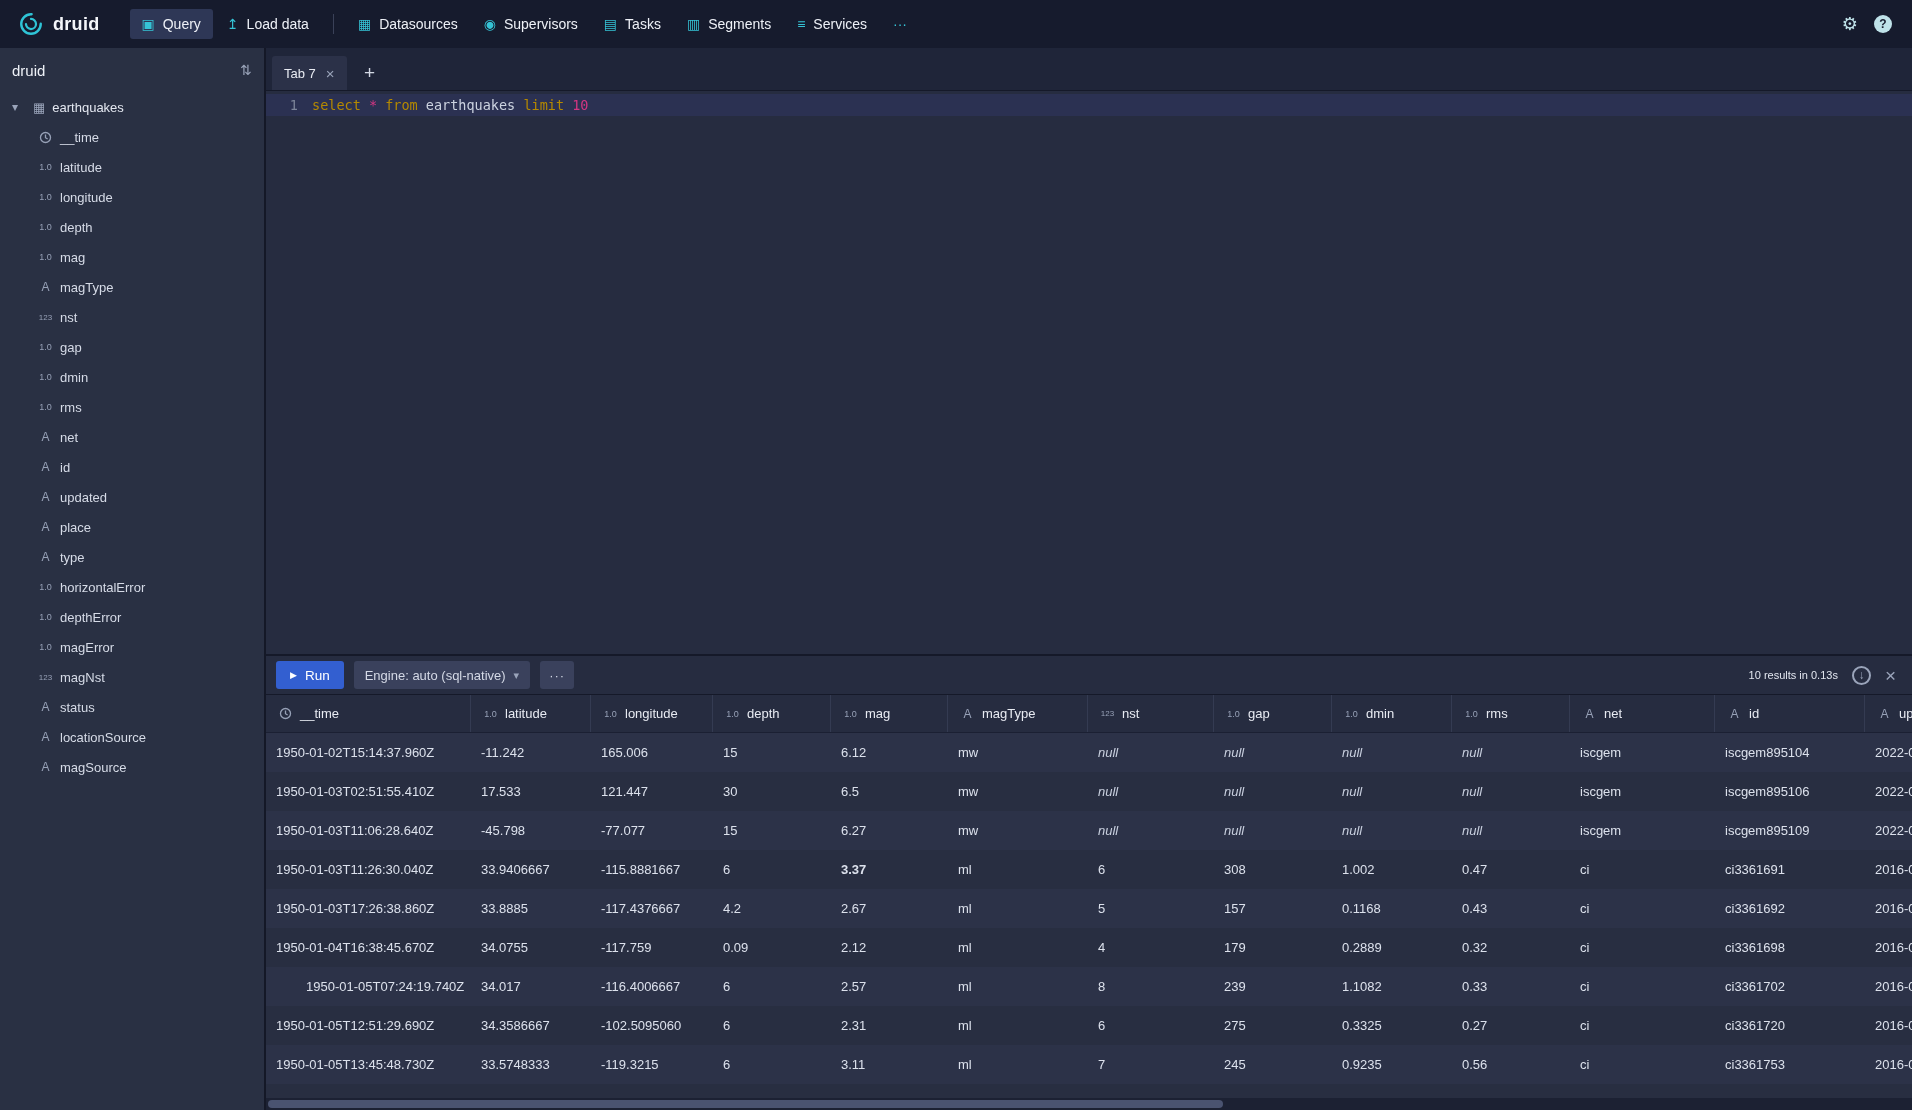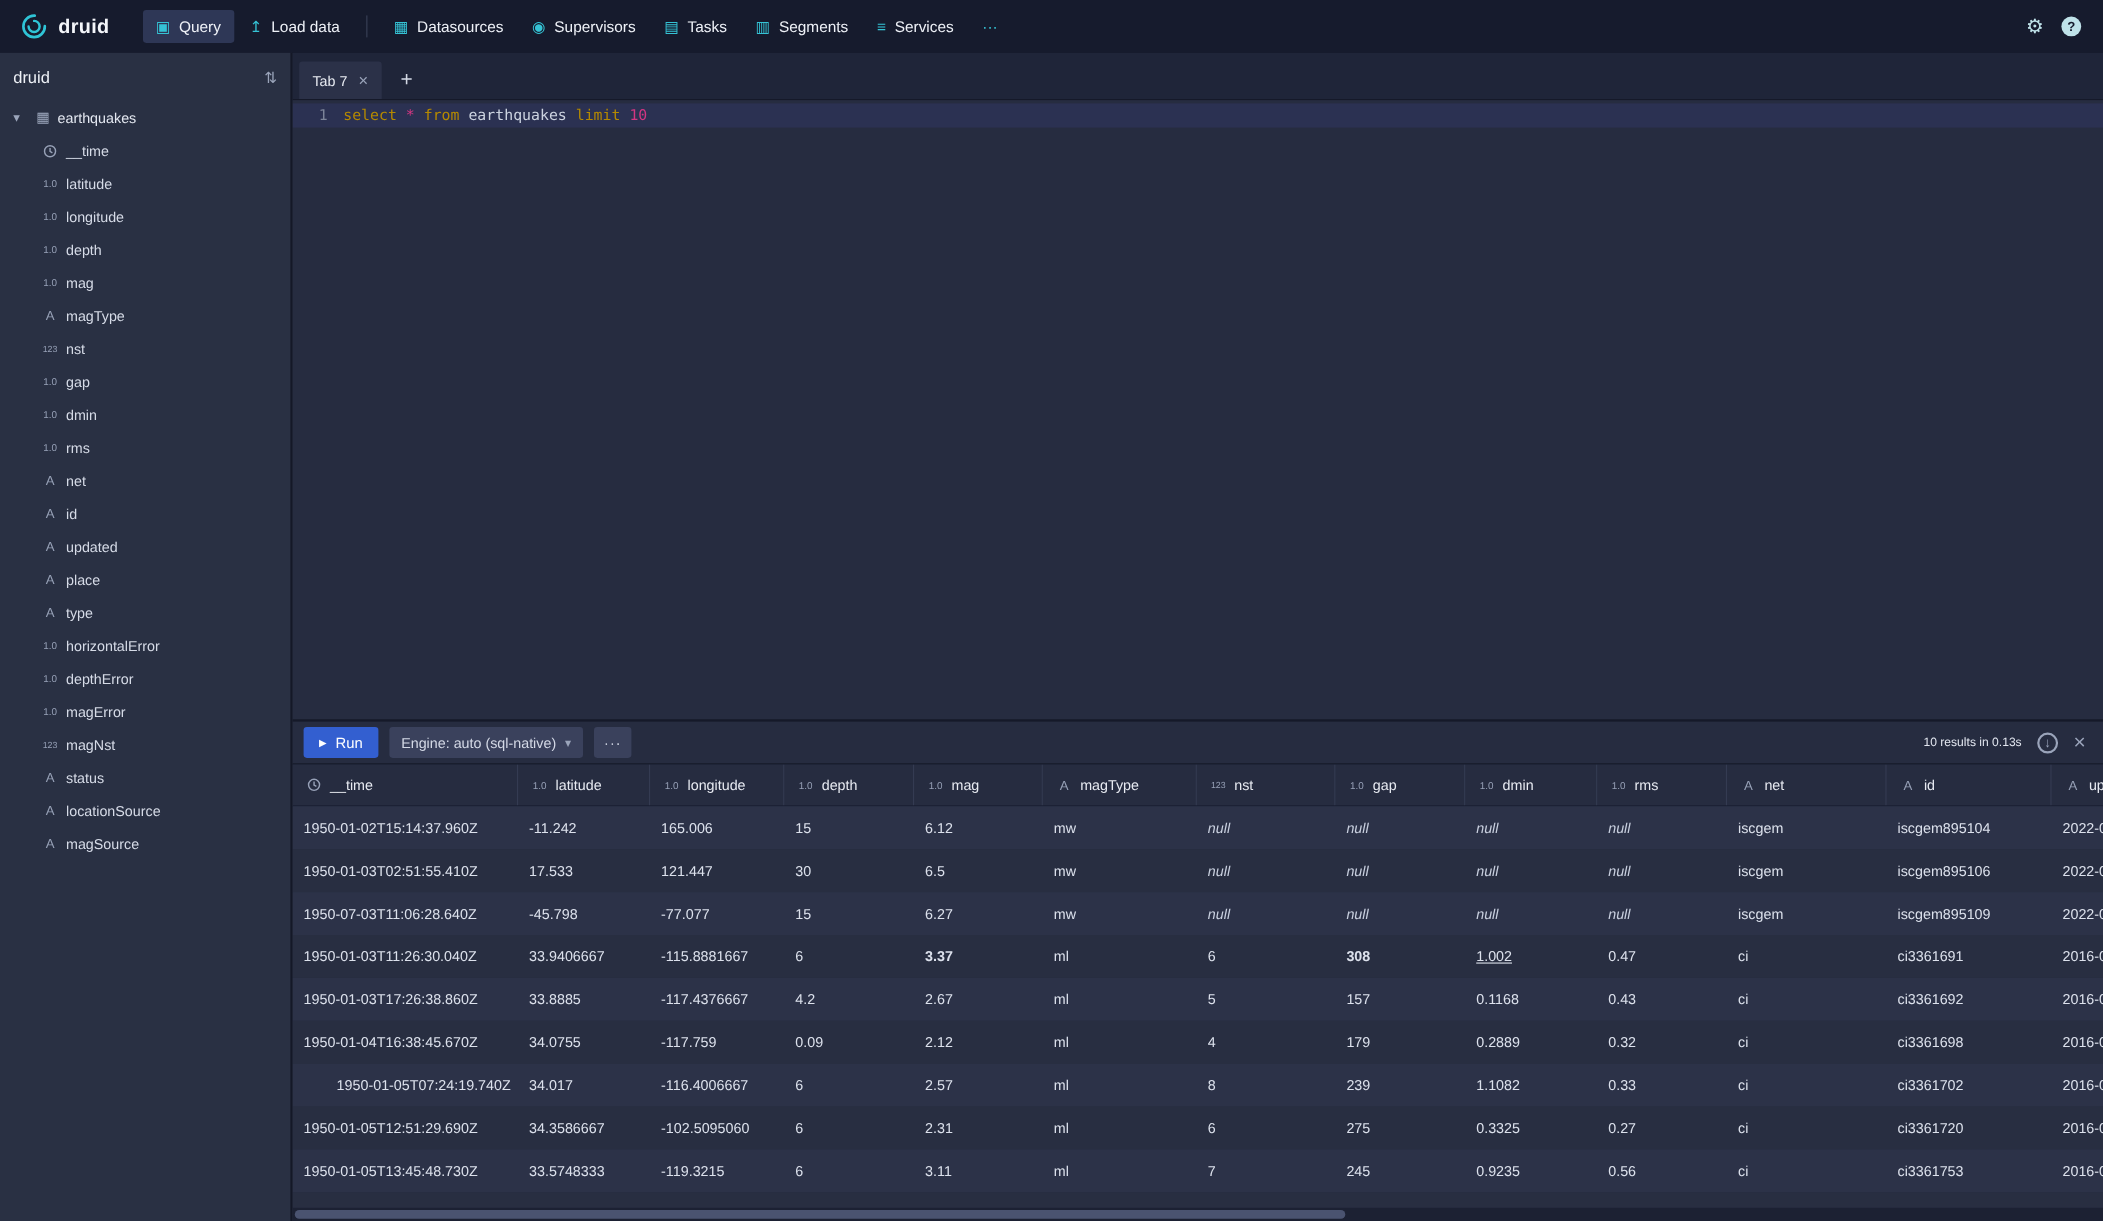--- a/index.html
+++ b/index.html
@@ -405,21 +405,21 @@
             <div class="rcell dcell" style="width: 140px;">mw</div>
             <div class="rcell dcell null" style="width: 126px;">null</div>
             <div class="rcell dcell null" style="width: 118px;">null</div>
             <div class="rcell dcell null" style="width: 120px;">null</div>
             <div class="rcell dcell null" style="width: 118px;">null</div>
             <div class="rcell dcell" style="width: 145px;">iscgem</div>
             <div class="rcell dcell" style="width: 150px;">iscgem895106</div>
             <div class="rcell dcell" style="width: 200px;">2022-0</div>
           </div>
           <div class="rrow odd">
-            <div class="rcell dcell" style="width: 205px;">1950-07-03T11:06:28.640Z</div>
+            <div class="rcell dcell" style="width: 205px;">1950-01-03T11:06:28.640Z</div>
             <div class="rcell dcell" style="width: 120px;">-45.798</div>
             <div class="rcell dcell" style="width: 122px;">-77.077</div>
             <div class="rcell dcell" style="width: 118px;">15</div>
             <div class="rcell dcell" style="width: 117px;">6.27</div>
             <div class="rcell dcell" style="width: 140px;">mw</div>
             <div class="rcell dcell null" style="width: 126px;">null</div>
             <div class="rcell dcell null" style="width: 118px;">null</div>
             <div class="rcell dcell null" style="width: 120px;">null</div>
             <div class="rcell dcell null" style="width: 118px;">null</div>
             <div class="rcell dcell" style="width: 145px;">iscgem</div>
@@ -427,22 +427,22 @@
             <div class="rcell dcell" style="width: 200px;">2022-0</div>
           </div>
           <div class="rrow even">
             <div class="rcell dcell" style="width: 205px;">1950-01-03T11:26:30.040Z</div>
             <div class="rcell dcell" style="width: 120px;">33.9406667</div>
             <div class="rcell dcell" style="width: 122px;">-115.8881667</div>
             <div class="rcell dcell" style="width: 118px;">6</div>
             <div class="rcell dcell" style="width: 117px; font-weight: bold;">3.37</div>
             <div class="rcell dcell" style="width: 140px;">ml</div>
             <div class="rcell dcell" style="width: 126px;">6</div>
-            <div class="rcell dcell" style="width: 118px; font-weight: bold;">308</div>
-            <div class="rcell dcell" style="width: 120px; text-decoration: underline;">1.002</div>
+            <div class="rcell dcell" style="width: 118px;">308</div>
+            <div class="rcell dcell" style="width: 120px;">1.002</div>
             <div class="rcell dcell" style="width: 118px;">0.47</div>
             <div class="rcell dcell" style="width: 145px;">ci</div>
             <div class="rcell dcell" style="width: 150px;">ci3361691</div>
             <div class="rcell dcell" style="width: 200px;">2016-0</div>
           </div>
           <div class="rrow odd">
             <div class="rcell dcell" style="width: 205px;">1950-01-03T17:26:38.860Z</div>
             <div class="rcell dcell" style="width: 120px;">33.8885</div>
             <div class="rcell dcell" style="width: 122px;">-117.4376667</div>
             <div class="rcell dcell" style="width: 118px;">4.2</div>

